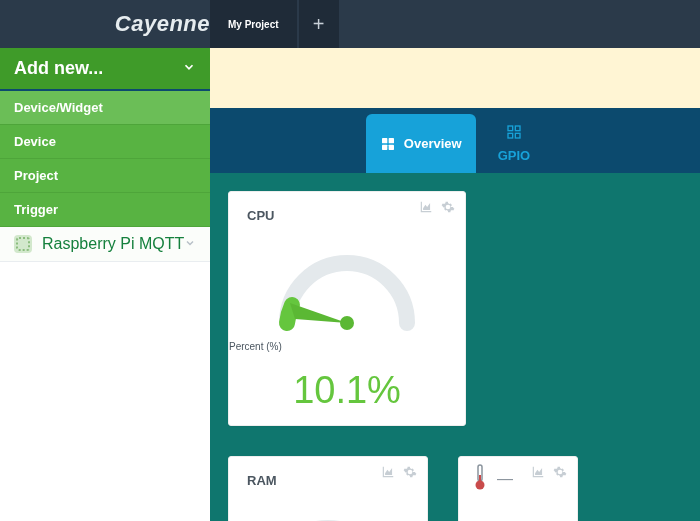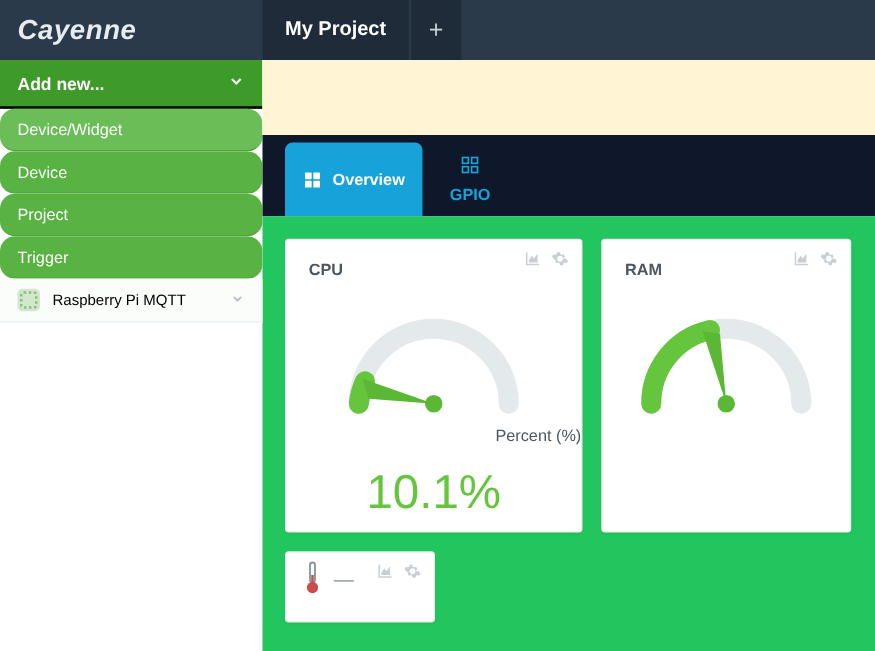--- a/index.html
+++ b/index.html
@@ -1,46 +1,46 @@
 <!DOCTYPE html>
 <html><head>
 <meta charset="utf-8">
 <style>
   * { box-sizing: border-box; margin: 0; padding: 0; }
   body { font-family: "Helvetica Neue", Arial, sans-serif; background: #fff; width: 700px; height: 521px; overflow: hidden; }
   .header { height: 48px; background: #2b3a4a; display: flex; align-items: center; }
   .logo { width: 210px; padding-left: 14px; color: #d4dbe1; }
-  .logo .brand { font-style: italic; font-size: 22px; font-weight: 700; letter-spacing: .5px; color:#e6ecef;}
+  .logo .brand { font-style: italic; font-size: 22px; font-weight: 700; letter-spacing: .5px; color:#e6ecef;text-align:right;}
   .logo .sub { font-size: 9px; margin-top:-3px; padding-left:30px; color:#a5b0bb;}
-  .tab { background:#1f2b38; color:#fff; font-size:16px; font-weight:600; height:48px; display:flex; align-items:center; padding:0 18px; }
+  .tab { background:#1f2b38; color:#fff; font-size:10px; font-weight:600; height:48px; display:flex; align-items:center; padding:0 18px; }
   .addtab { width:40px; height:48px; background:#1f2b38; color:#c8d0d8; display:flex; align-items:center; justify-content:center; font-size:20px; margin-left:2px;}
   .layout { display:flex; width:100%; height:calc(521px - 48px); }
   .sidebar { width:210px; flex:0 0 210px; }
-  .addnew { background:#3f9b29; color:#fff; font-size:14px; font-weight:700; padding:10px 14px; display:flex; justify-content:space-between; align-items:center; border-bottom:2px solid #000000;}
+  .addnew { background:#3f9b29; color:#fff; font-size:18px; font-weight:700; padding:10px 14px; display:flex; justify-content:space-between; align-items:center; border-bottom:2px solid #0c4a6e;}
   .addnew .chev { font-size:14px; }
-  .menu-item { background:#58b342; color:#fff; font-size:13px; font-weight:400; padding:9px 14px; border-bottom:1px solid #4ea53a;border-radius:12px; }
+  .menu-item { background:#58b342; color:#fff; font-size:13px; font-weight:700; padding:9px 14px; border-bottom:1px solid #4ea53a; }
   .menu-item.first { background:#6bbe57; }
-  .device-row { padding:8px 14px; font-size:12px; color:#000000; display:flex; align-items:center; position:relative; background:#fbfdfa; border-bottom:1px solid #e9edf0;}
+  .device-row { padding:8px 14px; font-size:16px; color:#15803d; display:flex; align-items:center; position:relative; background:#fbfdfa; border-bottom:1px solid #e9edf0;}
   .device-row .pi { width:18px; height:18px; background:#d2e8cc; border-radius:4px; margin-right:10px; position:relative;}
   .device-row .pi::before { content:""; position:absolute; inset:2px; border:2px dotted #8bbd7e; border-radius:3px;}
   .device-row .expand { position:absolute; right:14px; color:#b8c0c7; font-size:12px;}
   .main { flex:1; background:#fbfbf9; display:flex; flex-direction:column; min-width:0;}
   .banner { height:60px; background:#fff5d4; }
-  .tabbar { background:#0f172a; padding:6px 18px 0 18px; display:flex; gap:8px; }
+  .tabbar { background:#0c4a6e; padding:6px 18px 0 18px; display:flex; gap:8px;justify-content:center; }
   .tabbtn { display:flex; align-items:center; gap:8px; font-size:13px; font-weight:700; padding:10px 14px; border-radius:6px 6px 0 0; }
   .tabbtn.active { background:#17a2d9; color:#fff;}
   .tabbtn.inactive { color:#17a2d9;flex-direction:column;}
   .tabicon { display:inline-flex; }
-  .widgets { padding:18px; background:#22c55e; flex:1; display:flex; flex-wrap:wrap; gap:15px; overflow:hidden; align-content:flex-start;}
+  .widgets { padding:18px; background:#0f766e; flex:1; display:flex; flex-wrap:wrap; gap:30px; overflow:hidden; align-content:flex-start;}
   .card { background:#fff; border:1px solid #eee; border-radius:3px; box-shadow:0 1px 2px rgba(0,0,0,.04); position:relative;}
   .card .tools { position:absolute; top:8px; right:10px; display:flex; gap:8px; color:#c7ced4; font-size:13px;}
   .card-title { font-size:13px; font-weight:700; color:#4b5660; padding:16px 18px 4px;}
   .gauge-card { width:238px; height:235px; }
   .gauge-wrap { display:flex; justify-content:center; padding-top:6px;}
-  .unit { text-align:right; color:#4b5660; font-size:13px; margin-top:8px;}
+  .unit { text-align:left; color:#4b5660; font-size:10px; margin-top:8px;}
   .value { text-align:center; color:#65c63e; font-size:38px; font-weight:500; margin-top:17px;}
   .small-card { width:120px; padding-bottom:14px;}
   .small-body { display:flex; align-items:center; gap:10px; padding:6px 14px 2px;}
   .small-body .dash { color:#8a949d; font-size:16px;}
   .gear { width:14px; height:14px; }
   .ramcut { width:200px; height:235px; overflow:hidden;}
 </style>
 </head>
 <body>
 

